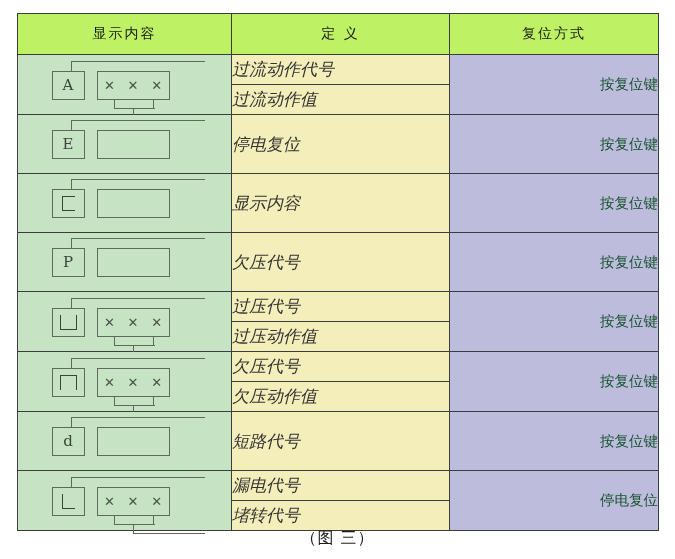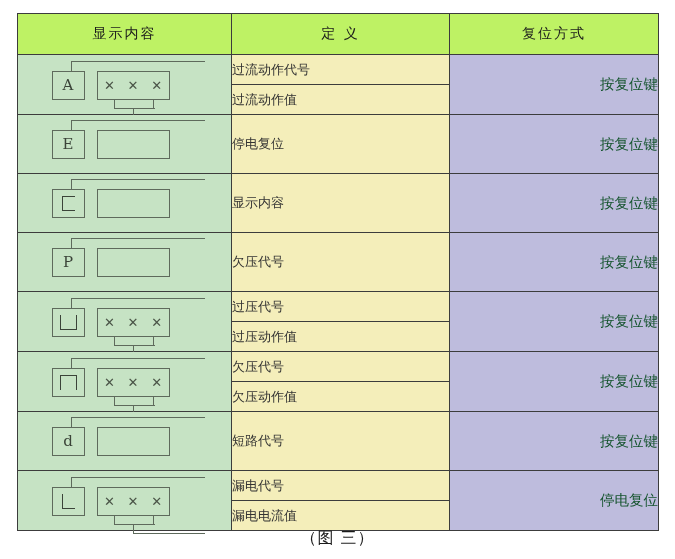--- a/index.html
+++ b/index.html
@@ -55,23 +55,24 @@
 
   
   .cell-display {
     background: #c6e3c4;
     height: 58px;
     position: relative;
   }
   .cell-def {
     background: #f4eeba;
     padding-left: 18px;
-    font-size: 13px;
+    font-size: 17px;
     color: #333333;
     height: 29px;
+    font-style: italic;
   }
   .cell-def.tall { height: 58px; }
   .cell-reset {
     background: #bebcdd;
     text-align: right;
     font-size: 14.5px;
     color: #14532d;
   }
 
   
@@ -371,19 +372,19 @@
               <div class="lead-bot-v2"></div>
               <div class="lead-bot-h"></div>
               <div class="lead-bot-drop"></div>
               <div class="lead-bot-run"></div>
             </div>
           </td>
           <td class="cell-def">漏电代号</td>
           <td class="cell-reset" rowspan="2">停电复位</td>
         </tr>
         <tr>
-          <td class="cell-def">漏电电流值</td>
+          <td class="cell-def">堵转代号</td>
         </tr>
       </tbody>
   </table>
 
   <div class="caption">（图 三）</div>
 </div>
 
 </body></html>

